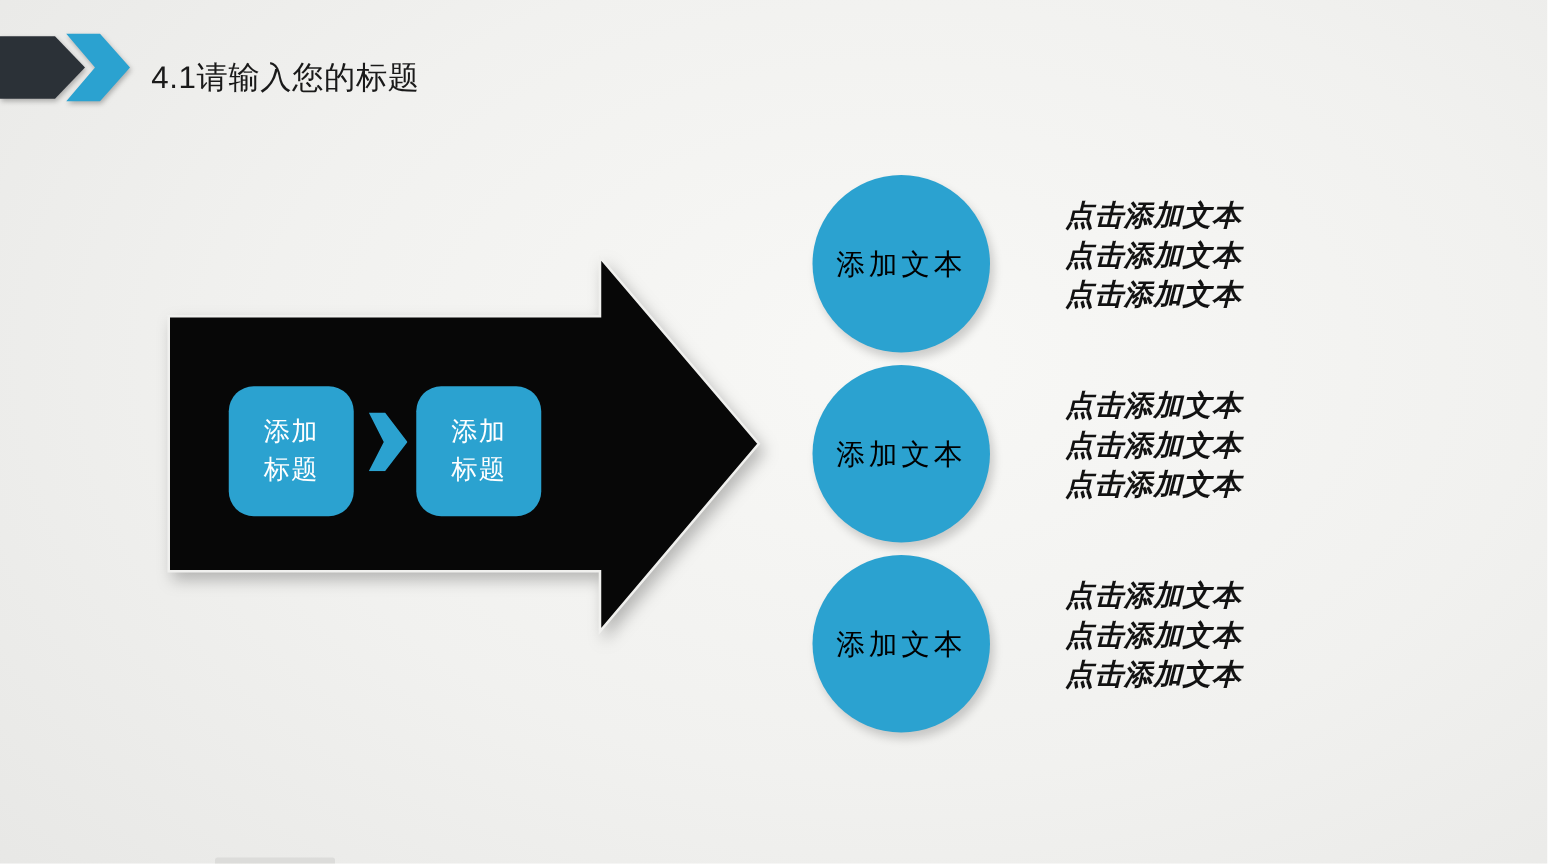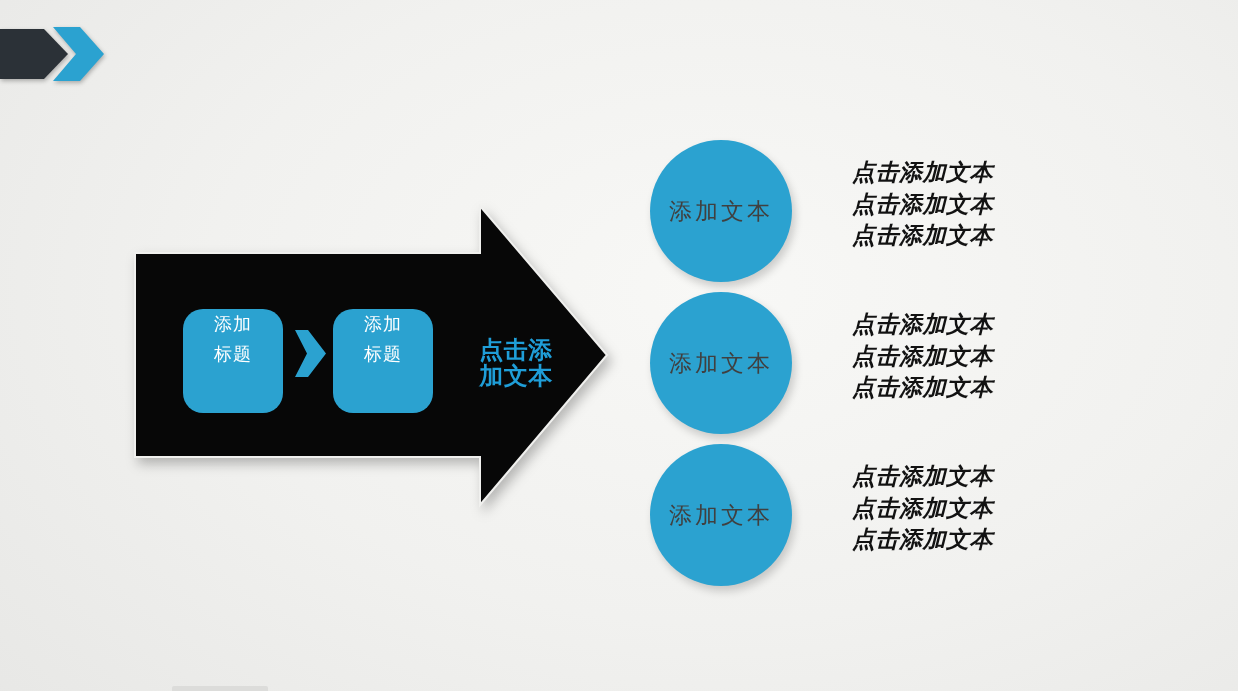--- a/index.html
+++ b/index.html
@@ -22,40 +22,40 @@
   }
   .big-arrow{
     position:absolute;left:130px;top:200px;
     filter:drop-shadow(4px 6px 6px rgba(0,0,0,0.25));
   }
   .step-box{
     position:absolute;top:309px;
     width:100px;height:104px;
     border-radius:20px;
     background:var(--accent,#2BA2D0);
-    display:flex;justify-content:center;
-    color:#ffffff;font-size:18px;line-height:30px;
+    display:flex;align-items:center;justify-content:center;
+    color:#ffffff;font-size:21px;line-height:30px;
     text-align:center;white-space:pre-line;letter-spacing:1px;
   }
   .step-box.s1{left:183px;}
   .step-box.s2{left:333px;}
   .mid-chevron{position:absolute;left:295px;top:330px;}
   .arrow-note{
     position:absolute;left:468px;top:337px;width:96px;
     color:var(--note_blue,#1F9ED8);
     font-size:24px;line-height:26px;font-weight:600;
     text-align:center;white-space:pre-line;letter-spacing:0.5px;
   }
   .circle{
     position:absolute;left:650px;
     width:142px;height:142px;border-radius:50%;
     background:var(--accent,#2BA2D0);
     box-shadow:3px 5px 8px rgba(0,0,0,0.18);
     display:flex;align-items:center;justify-content:center;
-    color:#404040;font-size:23px;letter-spacing:3px;
+    color:#000000;font-size:23px;letter-spacing:3px;
   }
   .circle.c1{top:140px;}
   .circle.c2{top:292px;}
   .circle.c3{top:444px;}
   .line-group{
     position:absolute;left:852px;width:160px;
   }
   .line-group.g1{top:157px;}
   .line-group.g2{top:309px;}
   .line-group.g3{top:461px;}
@@ -72,41 +72,40 @@
 </head>
 <body>
 
 <div class="slide">
 
   <svg class="header-deco" width="106" height="56" viewBox="0 0 106 56">
     <polygon points="0,3 44,3 68,28 44,53 0,53" fill="#2B3137"></polygon>
     <polygon points="53,1 80,1 104,28 80,55 53,55 76,28" fill="#2BA2D0"></polygon>
   </svg>
 
+  <h1 class="page-title">4.1请输入您的标题</h1>
 
   <svg class="big-arrow" width="490" height="312" viewBox="0 0 490 312">
     <polygon points="5,53 350,53 350,6 477,155 350,305 350,257 5,257" fill="#070707" stroke="#f0f0ee" stroke-width="2"></polygon>
   </svg>
 
   <div class="step-box s1">
     <span>添加
 标题</span>
   </div>
 
   <svg class="mid-chevron" width="31" height="47" viewBox="0 0 31 47">
     <polygon points="0,0 13,0 31,23.5 13,47 0,47 12,23.5" fill="#2BA2D0"></polygon>
   </svg>
 
   <div class="step-box s2">
     <span>添加
 标题</span>
   </div>
 
-  <div class="arrow-note">点击添
-加文本</div>
 
   <div class="circle c1">
     <span>添加文本</span>
   </div>
   <div class="circle c2">
     <span>添加文本</span>
   </div>
   <div class="circle c3">
     <span>添加文本</span>
   </div>

